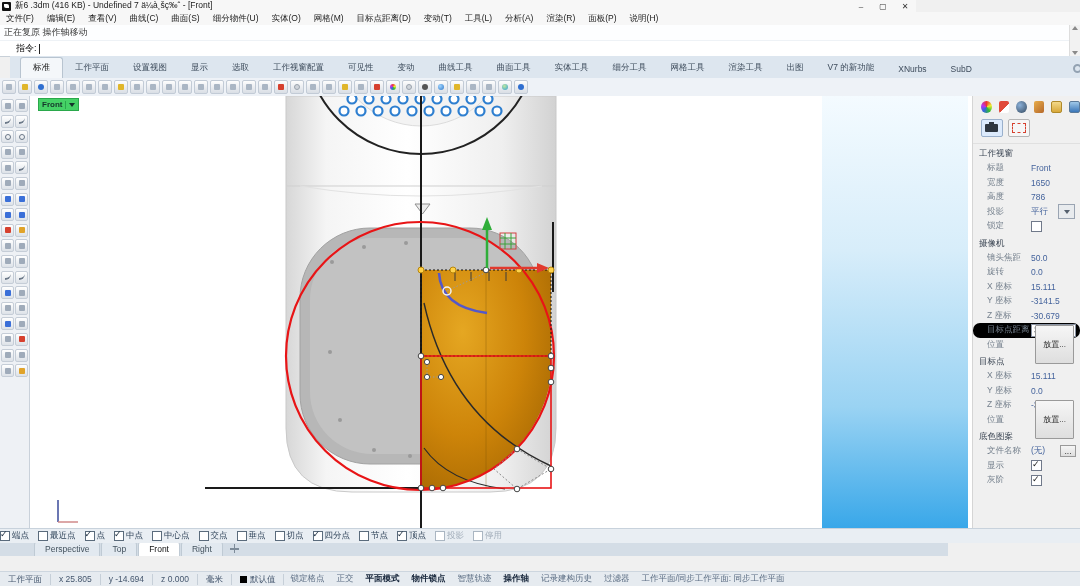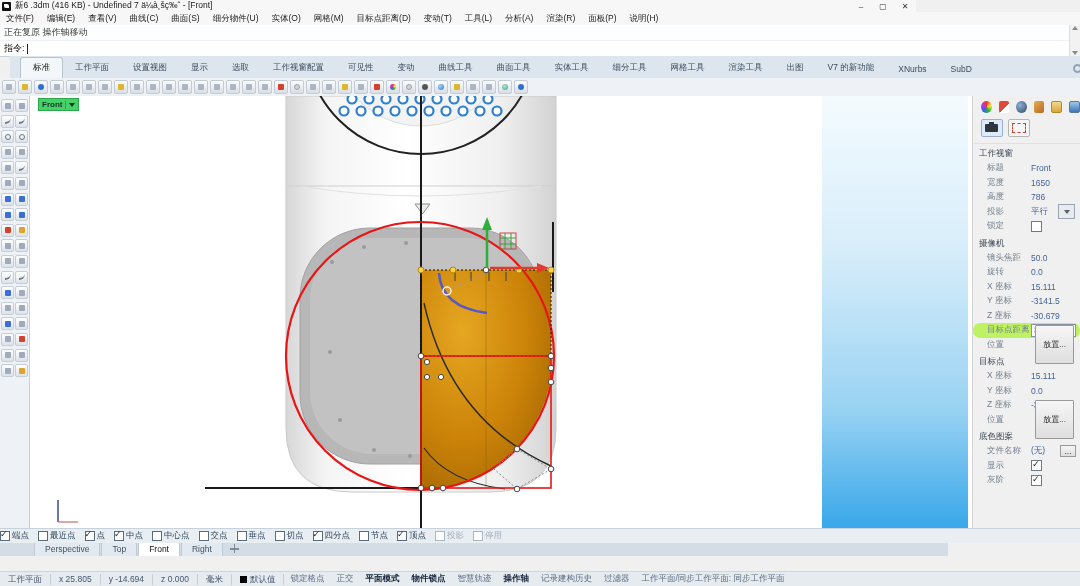--- a/index.html
+++ b/index.html
@@ -10,21 +10,21 @@
   #applogo{width:9px;height:9px;margin:0 4px 0 2px;background:#111;border-radius:1px;position:relative;}
   #applogo:after{content:"";position:absolute;left:2px;top:2px;width:5px;height:4px;background:#fff;border-radius:0 2px 0 2px;}
   #title{font-size:8.5px;color:#1a1a1a;flex:1;}
   .winbtn{width:22px;height:11px;font-size:8px;color:#333;display:flex;align-items:center;justify-content:center;}
   
   #menubar{position:absolute;left:0;top:12px;width:1080px;height:13px;background:#f7f7f7;display:flex;align-items:center;gap:13px;padding-left:6px;border-bottom:1px solid #dcdcdc;}
   .menuitem{font-size:8.5px;color:#1c1c1c;white-space:nowrap;}
   
   #cmdarea{position:absolute;left:0;top:25px;width:1080px;height:31px;background:#ffffff;border-bottom:1px solid #c8d0d8;}
   #cmdhist{height:15px;line-height:15px;padding-left:4px;color:#3c3c3c;font-size:9px;border-bottom:1px solid #eef2f6;background:#fdfeff;}
-  #cmdline{height:15px;line-height:15px;padding-left:4px;color:#111;font-size:9px;display:flex;align-items:center;}
+  #cmdline{height:15px;line-height:15px;padding-left:16px;color:#111;font-size:9px;display:flex;align-items:center;}
   #caret{display:inline-block;width:1px;height:10px;background:#222;margin-left:2px;}
   #cmdscroll{position:absolute;right:0;top:0;width:11px;height:31px;background:#f2f2f2;border-left:1px solid #ddd;display:flex;flex-direction:column;justify-content:space-between;align-items:center;padding:1px 0;box-sizing:border-box;}
   .scrarrow{width:0;height:0;border-left:3px solid transparent;border-right:3px solid transparent;}
   .up{border-bottom:4px solid #8a8a8a;} .dn{border-top:4px solid #8a8a8a;}
   
   #tabstrip{position:absolute;left:10px;top:56px;width:1080px;height:22px;background:#dde6ef;display:flex;align-items:flex-end;padding-left:10px;box-sizing:border-box;}
   .rtab{font-size:8.5px;color:#3e4c5c;padding:4px 12px 4px 12px;white-space:nowrap;}
   .rtab.active{background:#f4f7fa;border:1px solid #b8c4d0;border-bottom:none;border-radius:3px 3px 0 0;color:#111;}
   #tabgear{margin-left:auto;margin-right:8px;margin-bottom:5px;width:9px;height:9px;border-radius:50%;border:2px solid #93a2b2;box-sizing:border-box;}
   
@@ -66,21 +66,21 @@
   #pviewbtns{display:flex;gap:5px;padding:2px 0 6px 8px;border-bottom:1px solid #e0e0e0;}
   .pvbtn{width:20px;height:16px;border:1px solid #9ab0cc;border-radius:2px;background:#dceafc;position:relative;}
   .pvbtn.cam:after{content:"";position:absolute;left:3px;top:4px;width:13px;height:8px;background:#2e3640;border-radius:1px;}
   .pvbtn.cam:before{content:"";position:absolute;left:7px;top:2px;width:5px;height:3px;background:#2e3640;}
   .pvbtn.rect{background:#f6f6f6;border-color:#b5b5b5;}
   .pvbtn.rect:after{content:"";position:absolute;left:3px;top:3px;right:3px;bottom:3px;border:1.5px dashed #d6402e;}
   .psec{padding:4px 0 1px 6px;color:#3c4654;}
   .prow{display:flex;align-items:center;height:14.5px;padding-left:14px;}
   .plabel{width:44px;color:#75808d;white-space:nowrap;}
   .pvalue{color:#44639c;white-space:nowrap;flex:1;}
-  .prow.hl{background:#bef264;border-radius:7px;}
+  .prow.hl{background:#000000;border-radius:7px;}
   .pinput{flex:1;background:#fff;border:1px solid #8a93a3;height:11px;line-height:11px;color:#333;padding:0 2px;margin-right:4px;}
   .pbtn{background:linear-gradient(#f6f6f6,#dedede);border:1px solid #9a9a9a;border-radius:1px;font-size:8px;color:#222;padding:13px 7px;margin-right:6px;}
   .pdots{background:linear-gradient(#f6f6f6,#dedede);border:1px solid #9a9a9a;width:14px;text-align:center;color:#333;margin-right:4px;}
   .combo{width:15px;height:13px;border:1px solid #9aa4b2;background:#e8ebee;margin-right:5px;display:flex;align-items:center;justify-content:center;}
   .combo i{width:0;height:0;border-left:3px solid transparent;border-right:3px solid transparent;border-top:4px solid #55606e;}
   .chk{width:9px;height:9px;border:1px solid #70798a;background:#fff;position:relative;}
   .chk.checked:after{content:"✓";position:absolute;left:0px;top:-2px;font-size:9px;color:#222;}
   
   #vptabs{position:absolute;left:0;top:540px;width:948px;height:16px;background:#d4dde6;display:flex;align-items:flex-end;padding-left:34px;box-sizing:border-box;}
   .vtab{font-size:8.5px;color:#44535f;padding:2px 10px;border-radius:4px 4px 0 0;border:1px solid #bfcad4;border-bottom:none;background:#e2e9f0;margin-right:1px;white-space:nowrap;}

